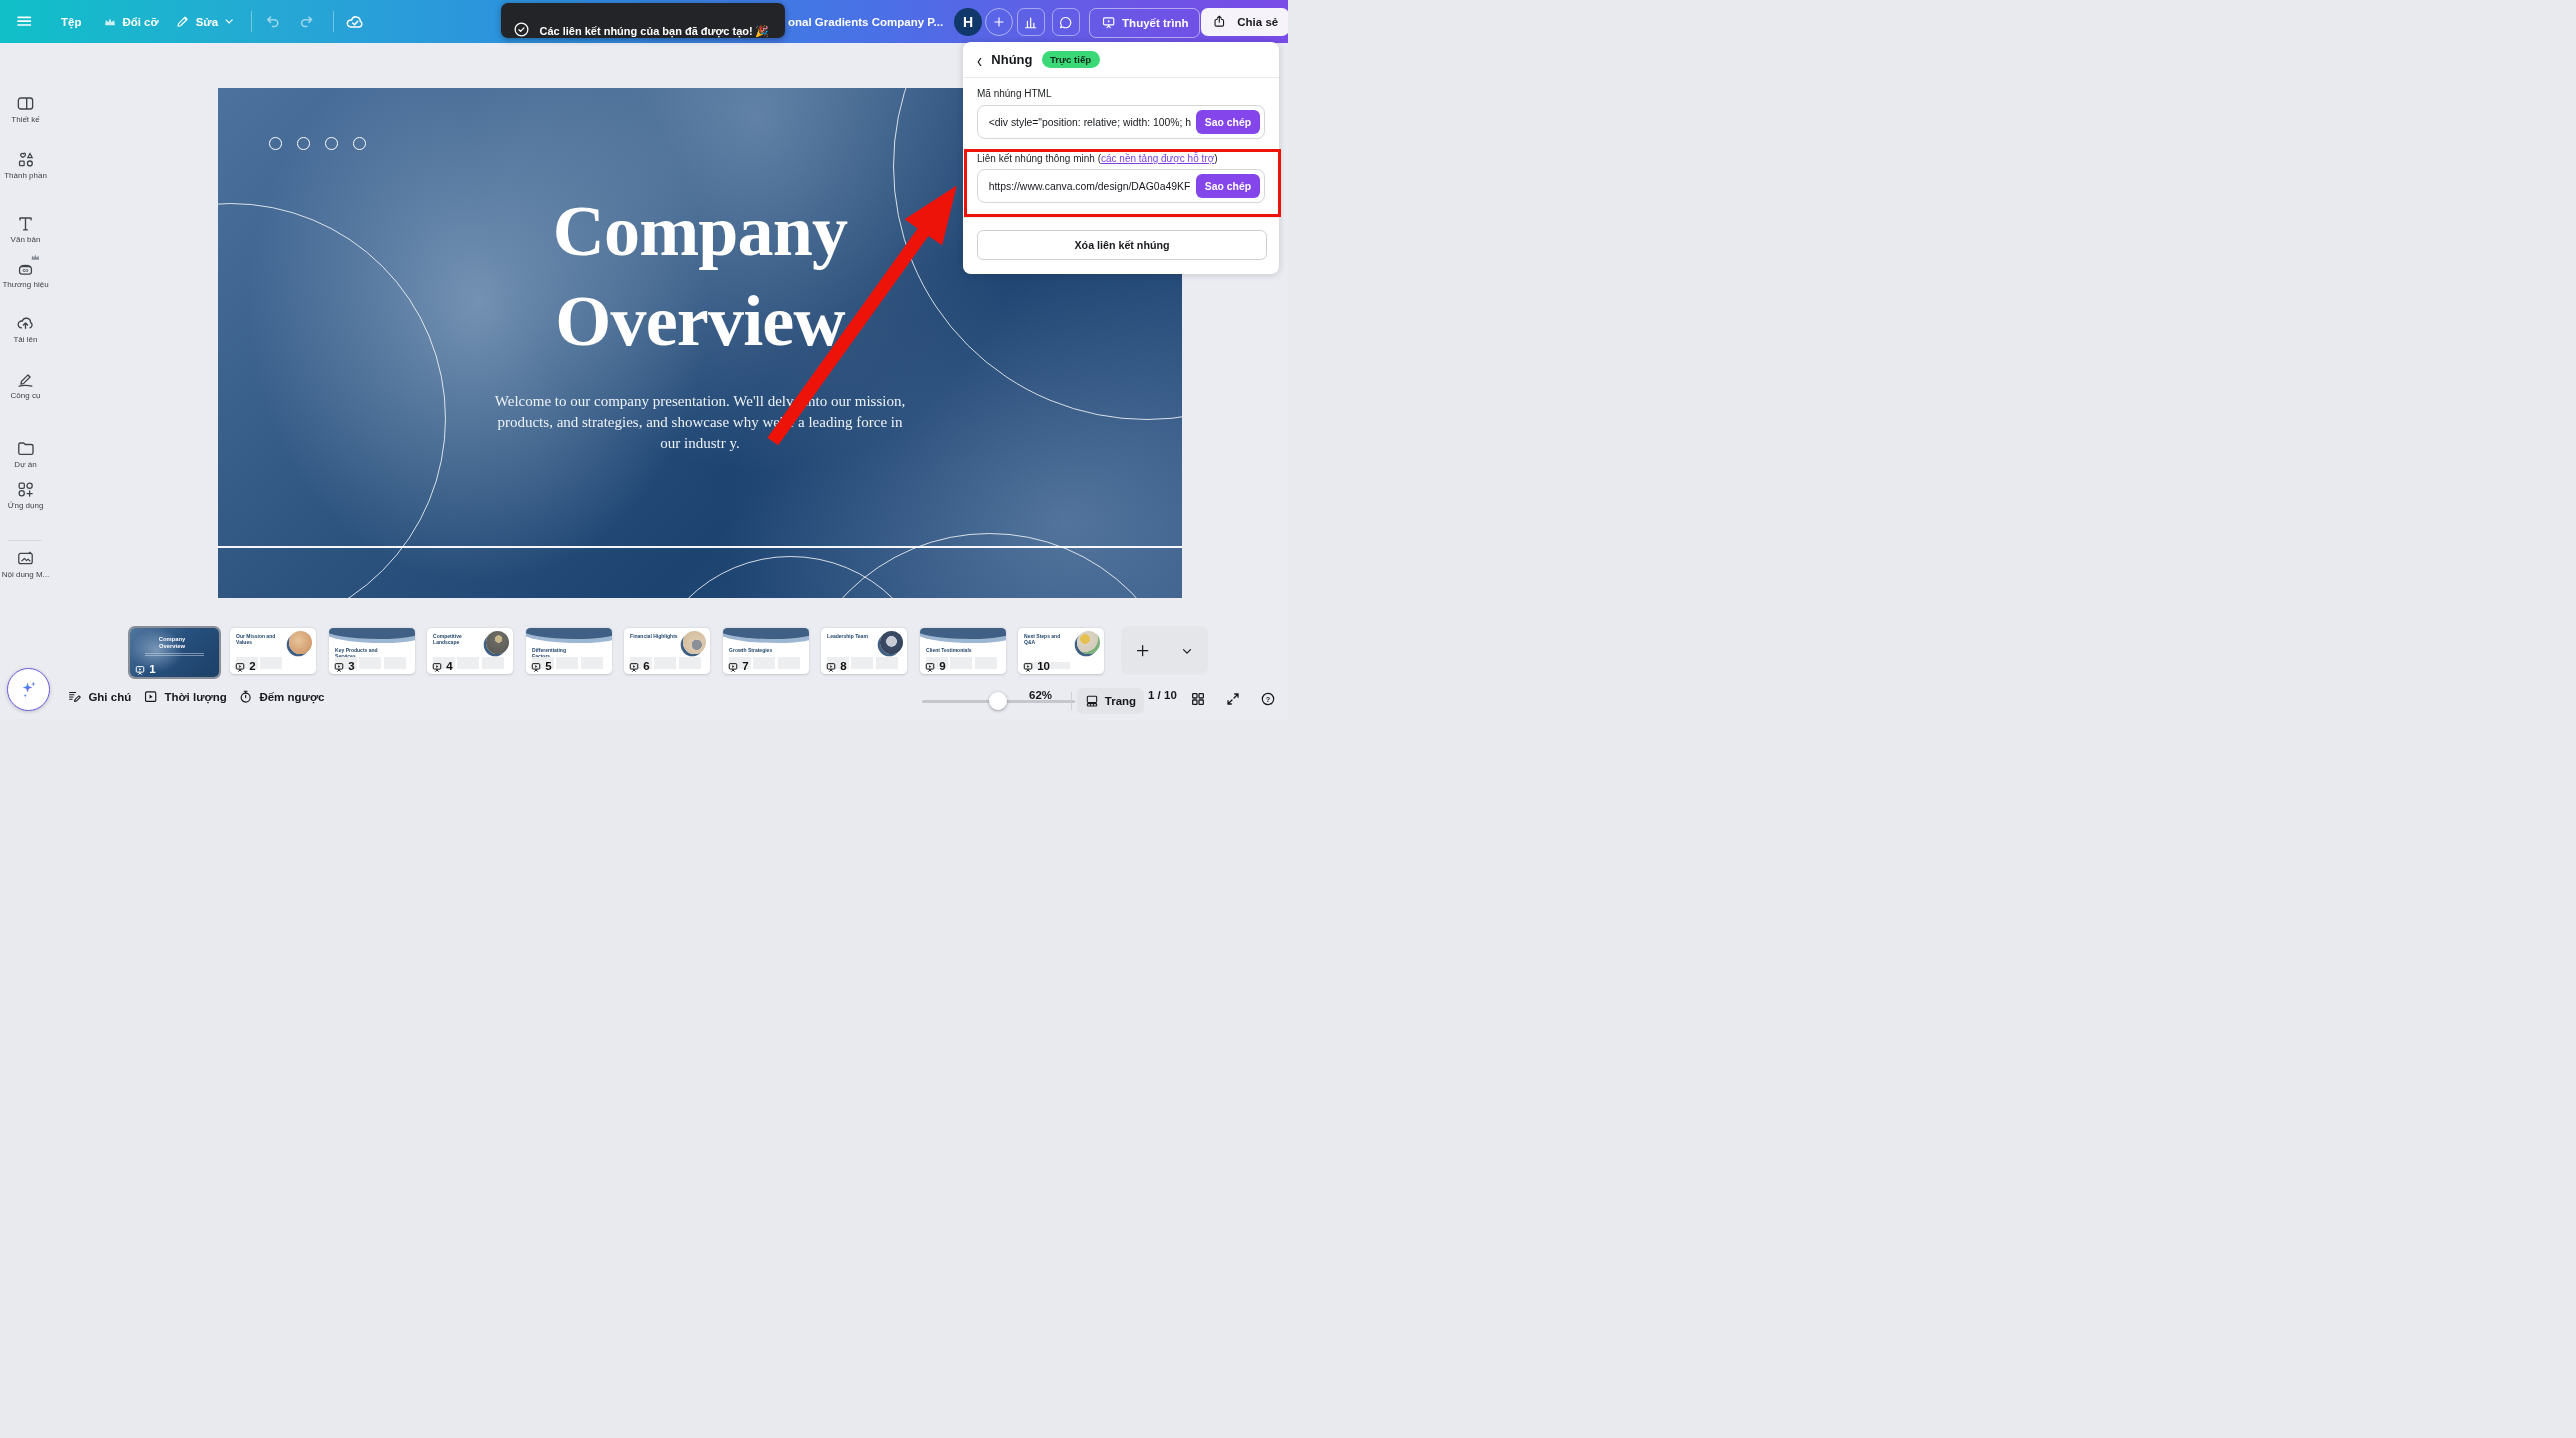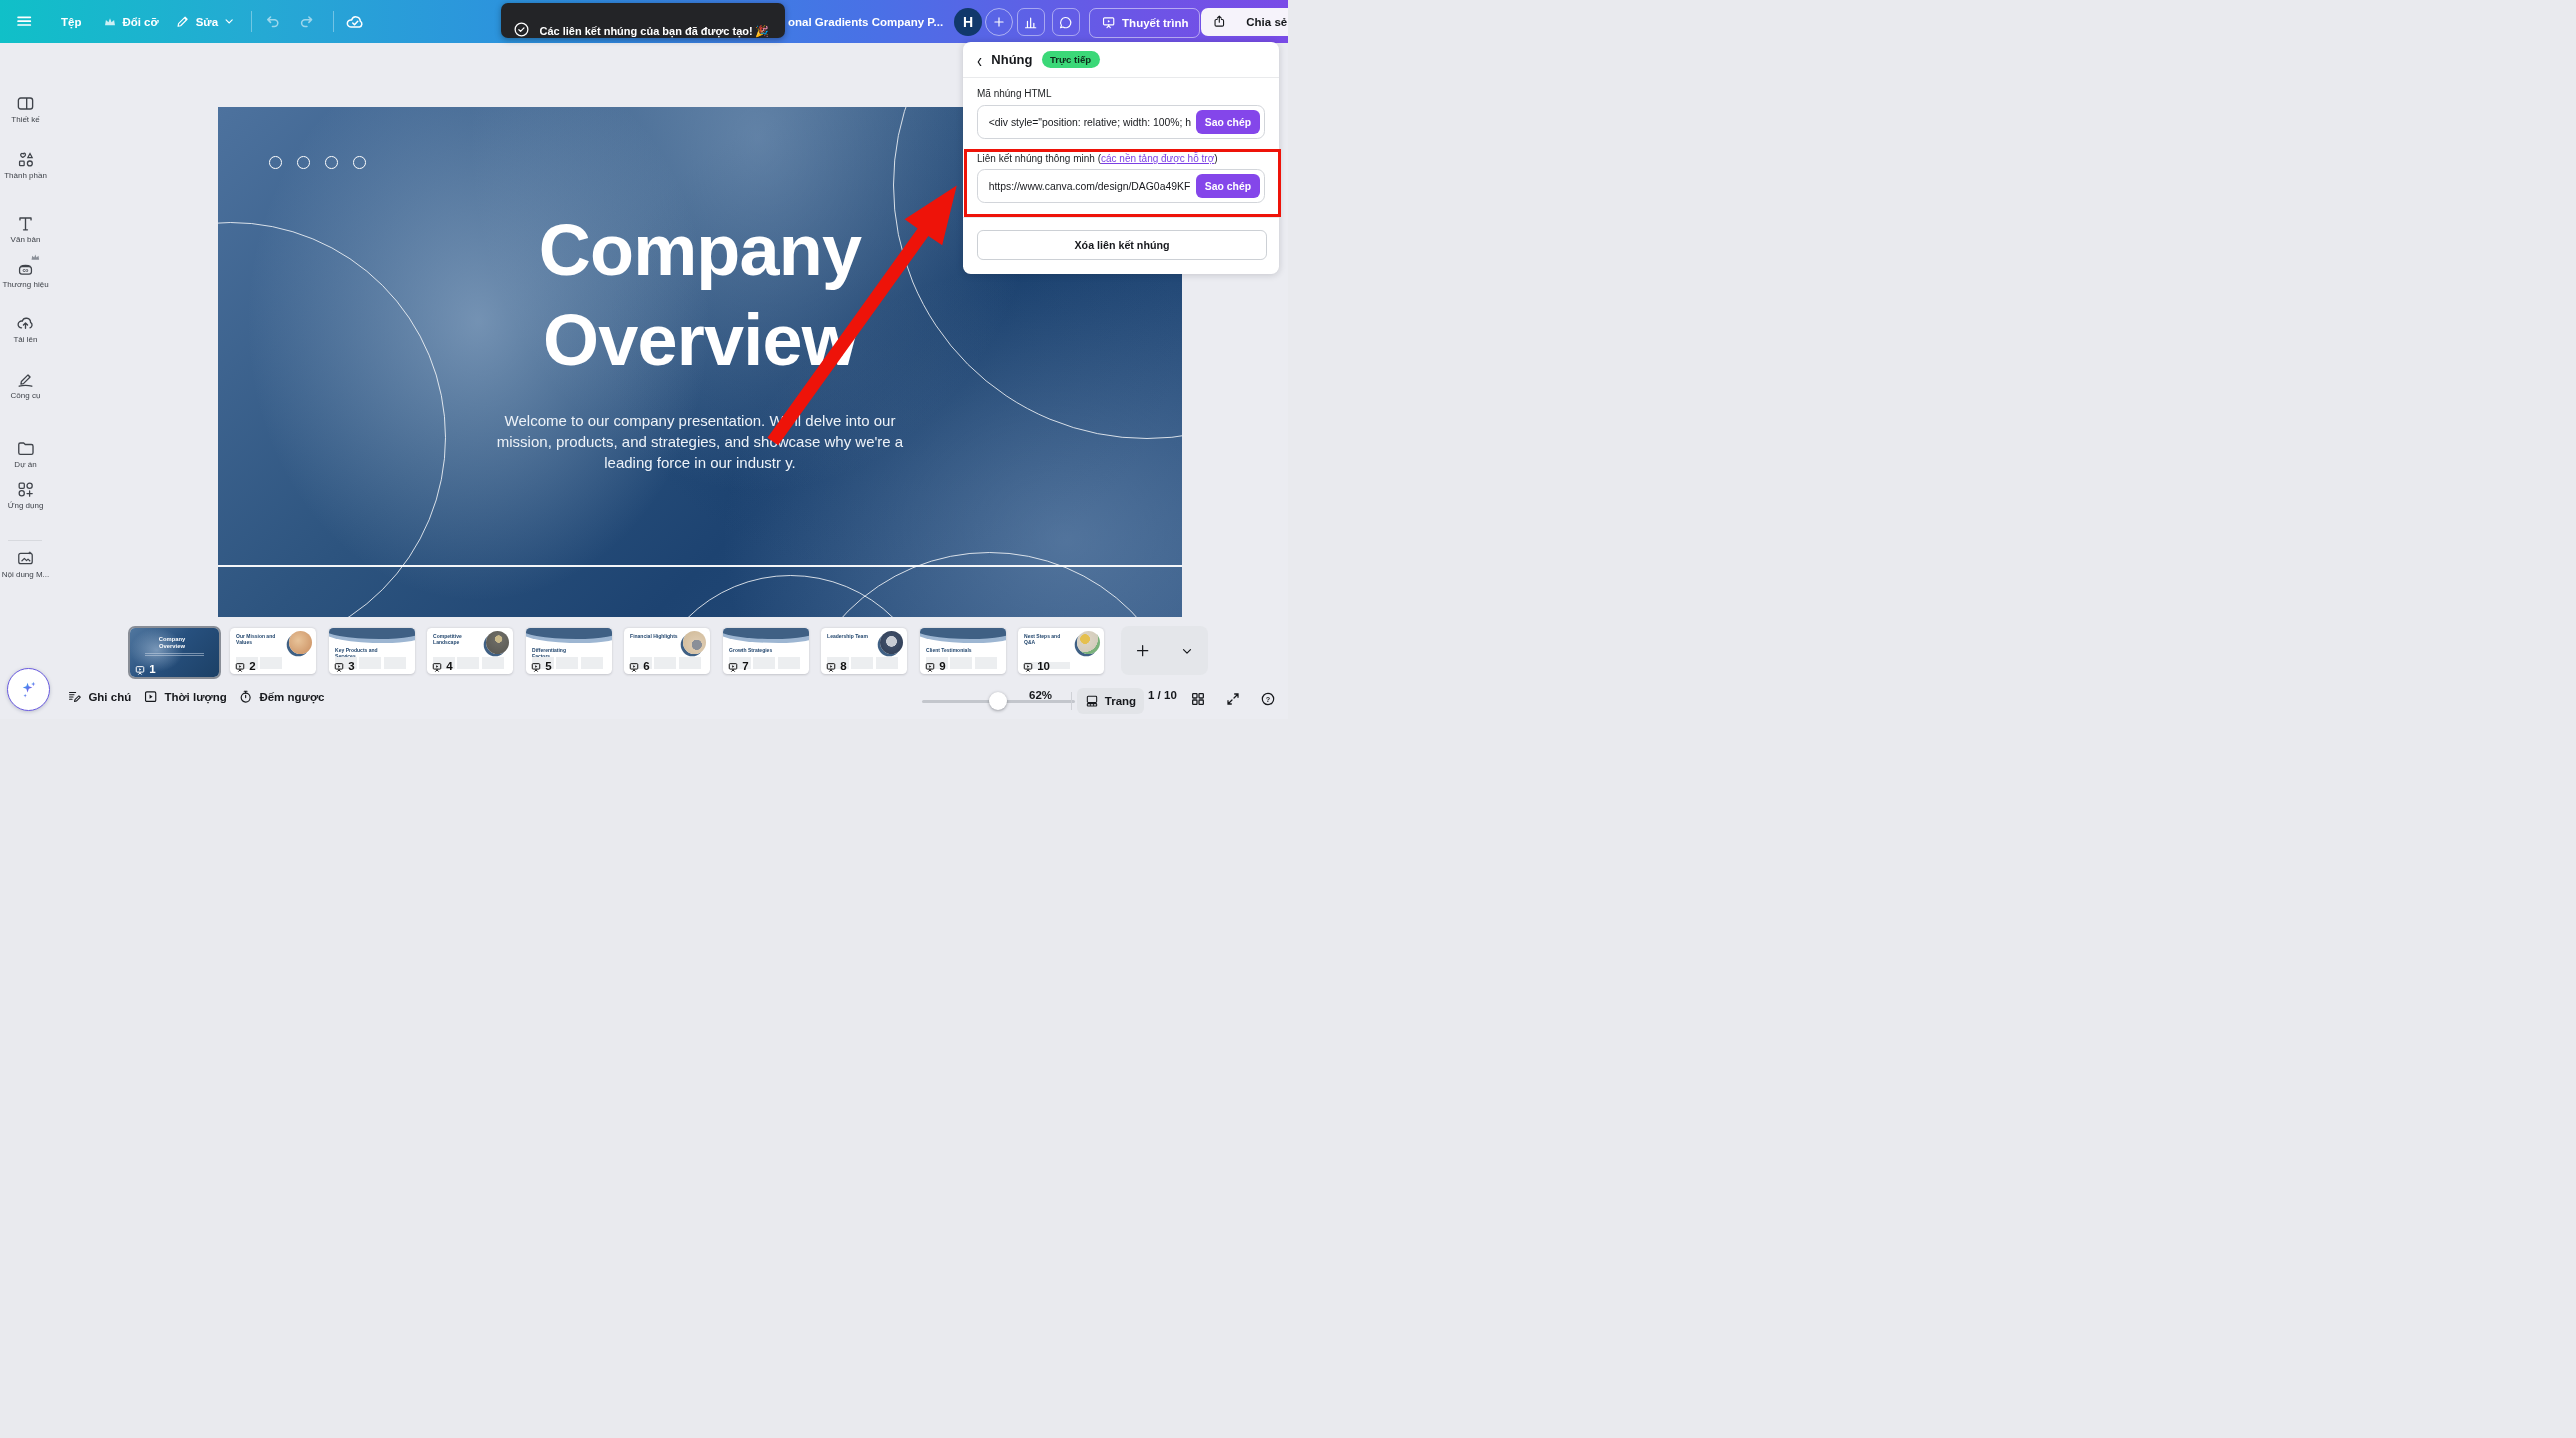--- a/index.html
+++ b/index.html
@@ -20,43 +20,43 @@
   .avatar{position:absolute;left:954px;top:7.7px;width:28px;height:28px;border-radius:50%;background:#11386b;
     color:#fff;font-size:14px;font-weight:bold;display:flex;align-items:center;justify-content:center;z-index:22;}
   .circle-btn{position:absolute;top:8.4px;width:26px;height:26px;border-radius:50%;border:1.2px solid rgba(255,255,255,.5);
     display:flex;align-items:center;justify-content:center;color:#fff;z-index:22;}
   .sq-btn{position:absolute;top:8.4px;width:26px;height:26px;border-radius:7px;border:1.2px solid rgba(255,255,255,.45);
     display:flex;align-items:center;justify-content:center;color:#fff;z-index:22;}
   .present-btn{position:absolute;left:1089px;top:7.7px;height:28px;padding:0 10.7px;border-radius:7px;
     border:1.2px solid rgba(255,255,255,.5);display:flex;align-items:center;gap:6.1px;color:#fff;
     font-size:11.5px;font-weight:bold;z-index:22;}
   .share-btn{position:absolute;left:1201px;top:7.7px;height:28px;padding:0 10.7px;border-radius:7px;background:#f6f3fb;
-    display:flex;align-items:center;gap:20px;color:#16181c;font-size:11.5px;font-weight:bold;z-index:22;}
+    display:flex;align-items:center;gap:11px;color:#16181c;font-size:11.5px;font-weight:bold;z-index:22;}
 
   
   .toast{position:absolute;left:501px;top:3.1px;width:284px;height:35px;background:#232427;border-radius:7px;
     display:flex;align-items:flex-end;gap:9.2px;padding:0 12.3px;box-sizing:border-box;color:#fff;font-size:11px;
     font-weight:bold;z-index:30;box-shadow:0 1.5px 6.1px rgba(0,0,0,.3);white-space:nowrap;}
 
   
   .sidebar{left:0;top:43px;width:51px;height:676px;z-index:10;}
   .side-item{position:absolute;left:0;width:51px;display:flex;flex-direction:column;align-items:center;gap:2.3px;
     color:#3f434a;font-size:8px;}
   .side-item .lbl{white-space:nowrap;}
   .side-div{position:absolute;left:8.4px;width:34px;height:0.8px;background:#d7d9de;}
   .crown-badge{position:absolute;right:10.7px;top:-7px;color:#8a8f98;}
 
   
-  .slide{left:218px;top:107px;width:964px;height:510px;overflow:hidden;z-index:1;
+  .slide{left:218px;top:88px;width:964px;height:510px;overflow:hidden;z-index:1;
     background:
       radial-gradient(ellipse 330px 399px at 27% 42%,rgba(170,193,218,.55),rgba(170,193,218,0) 70%),
       radial-gradient(ellipse 399px 491px at 56% 6%,rgba(150,176,206,.5),rgba(150,176,206,0) 72%),
       radial-gradient(ellipse 491px 399px at 88% 85%,rgba(125,155,190,.5),rgba(125,155,190,0) 70%),
       radial-gradient(ellipse 383px 322px at 70% 45%,rgba(16,54,99,.55),rgba(16,54,99,0) 75%),
-      linear-gradient(135deg,#4d7twenty 0,#4d729e 0%,#2d547f 38%,#1d4371 64%,#2b517f 100%);}
+      linear-gradient(135deg,#4d7twenty 0,#4d729e 0%,#2d547f 38%,#1d4371 64%,#2b517f 100%); font-family: Liberation Serif, serif;}
   .ring{position:absolute;border:1.2px solid rgba(255,255,255,.8);border-radius:50%;}
   .dotrow{position:absolute;left:51px;top:49px;display:flex;gap:15.3px;}
   .dotrow span{width:10.7px;height:10.7px;border:1.9px solid #fff;border-radius:50%;}
   .slide-title{position:absolute;left:50%;transform:translateX(-50%);top:98px;width:100%;text-align:center;
     color:#fff;font-size:72px;line-height:90px;font-weight:bold;letter-spacing:-0.8px;}
   .slide-sub{position:absolute;left:50%;transform:translateX(-50%);top:303px;width:418px;text-align:center;
     color:#edf2f8;font-size:15px;line-height:21px;font-weight:normal;}
   .hline{position:absolute;left:0;top:458px;width:100%;height:2.3px;background:rgba(255,255,255,.95);}
 
   

